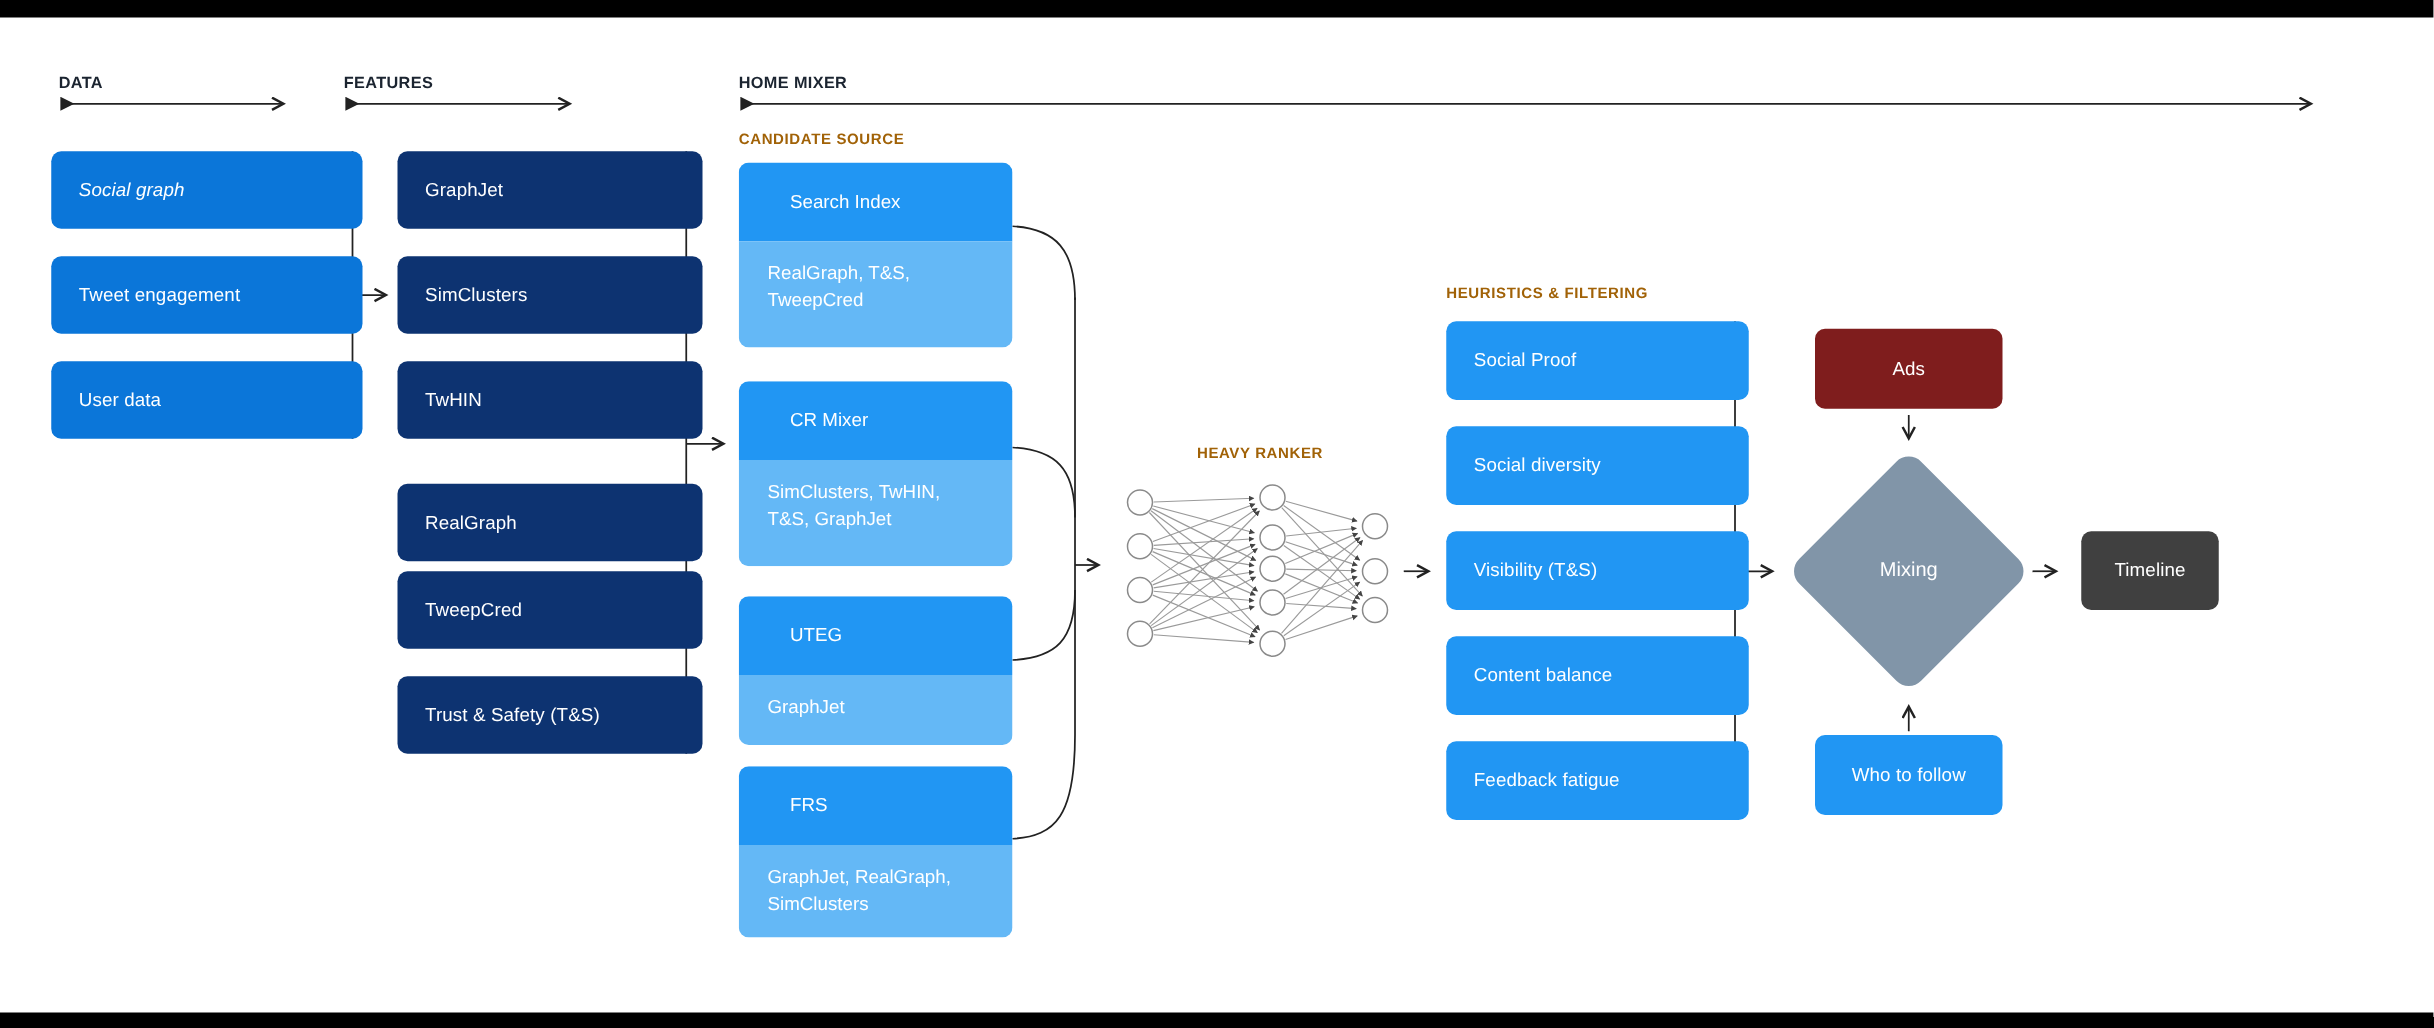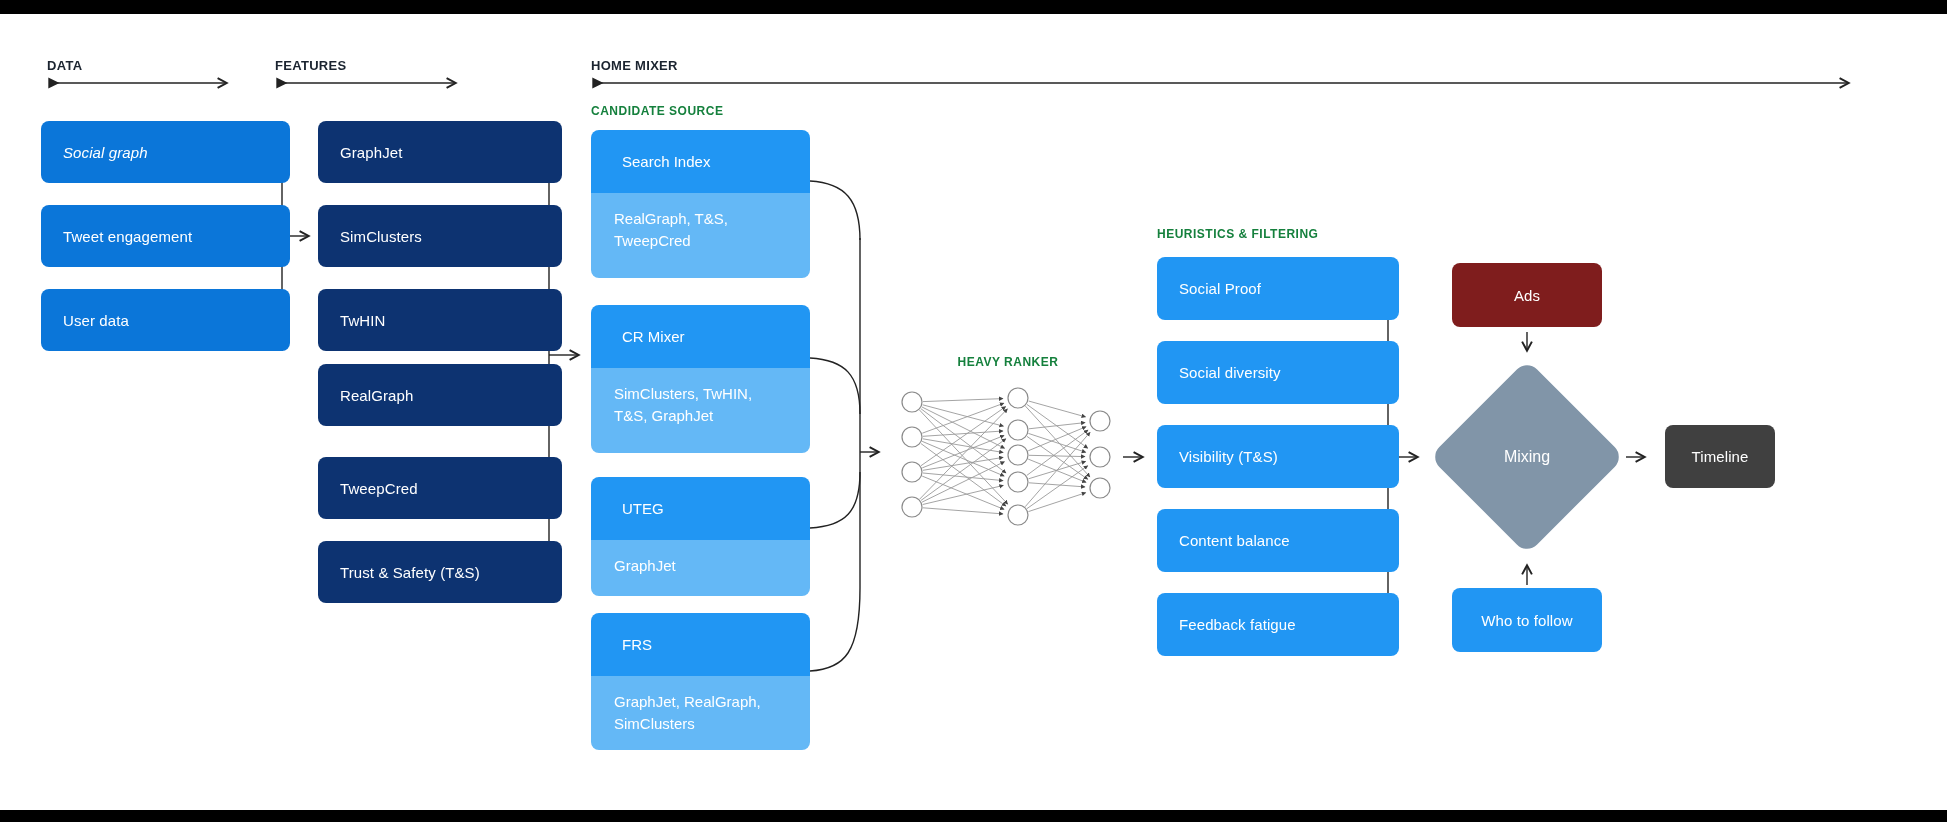--- a/index.html
+++ b/index.html
@@ -8,34 +8,34 @@
     font-family:"Liberation Sans", sans-serif;
   }
   .bar{position:absolute;left:0;width:1947px;background:#000;}
   .bar.top{top:0;height:14px;}
   .bar.bottom{top:810px;height:12px;}
 
   .sec-label{
     position:absolute;font-size:13px;font-weight:700;color:#1b2430;letter-spacing:.3px;
   }
   .sub-label{
-    position:absolute;font-size:12px;font-weight:600;color:#15803d;letter-spacing:.5px;
+    position:absolute;font-size:12px;font-weight:600;color:#a16207;letter-spacing:.5px;
   }
 
   .box{
     position:absolute;border-radius:8px;color:#fff;font-size:15px;font-weight:500;
     display:flex;align-items:center;letter-spacing:.1px;
   }
   .box.pad{padding-left:22px;}
   .data-box{left:41px;width:227px;height:62px;background:#0b76d9;}
   .feat-box{left:318px;width:222px;height:62px;background:#0d3371;}
   .heur-box{left:1157px;width:220px;height:63px;background:#2196f3;}
 
   .cand{position:absolute;left:591px;width:219px;border-radius:8px;overflow:hidden;color:#fff;}
-  .cand .hd{height:63px;background:#2196f3;display:flex;align-items:center;padding-left:31px;font-size:15px;font-weight:500;}
+  .cand .hd{height:63px;background:#2196f3;display:flex;align-items:center;padding-left:41px;font-size:15px;font-weight:500;}
   .cand .bd{background:#64b8f6;padding:15px 40px 0 23px;font-size:15px;font-weight:500;line-height:1.45;}
 
   .center-box{justify-content:center;}
   .ads-box{left:1452px;top:263px;width:150px;height:64px;background:#7f1d1d;}
   .wtf-box{left:1452px;top:588px;width:150px;height:64px;background:#2196f3;}
   .timeline-box{left:1665px;top:425px;width:110px;height:63px;background:#404040;}
 
   .diamond{
     position:absolute;left:1458px;top:388px;width:138px;height:138px;
     background:#8195a8;border-radius:14px;transform:rotate(45deg);
@@ -166,21 +166,21 @@
   <div class="sub-label" style="left:947px;top:355px;width:122px;text-align:center;">HEAVY RANKER</div>
   <div class="sub-label" style="left:1157px;top:227px;">HEURISTICS &amp; FILTERING</div>
 
   <div class="box pad data-box" style="top:121px;font-style:italic;">Social graph</div>
   <div class="box pad data-box" style="top:205px;">Tweet engagement</div>
   <div class="box pad data-box" style="top:289px;">User data</div>
 
   <div class="box pad feat-box" style="top:121px;">GraphJet</div>
   <div class="box pad feat-box" style="top:205px;">SimClusters</div>
   <div class="box pad feat-box" style="top:289px;">TwHIN</div>
-  <div class="box pad feat-box" style="top:364px;">RealGraph</div>
+  <div class="box pad feat-box" style="top:387px;">RealGraph</div>
   <div class="box pad feat-box" style="top:457px;">TweepCred</div>
   <div class="box pad feat-box" style="top:541px;">Trust &amp; Safety (T&amp;S)</div>
 
   <div class="cand" style="top:130px;">
     <div class="hd">Search Index</div>
     <div class="bd" style="height:70px;">RealGraph, T&amp;S, TweepCred</div>
   </div>
   <div class="cand" style="top:305px;">
     <div class="hd">CR Mixer</div>
     <div class="bd" style="height:70px;">SimClusters, TwHIN, T&amp;S, GraphJet</div>

